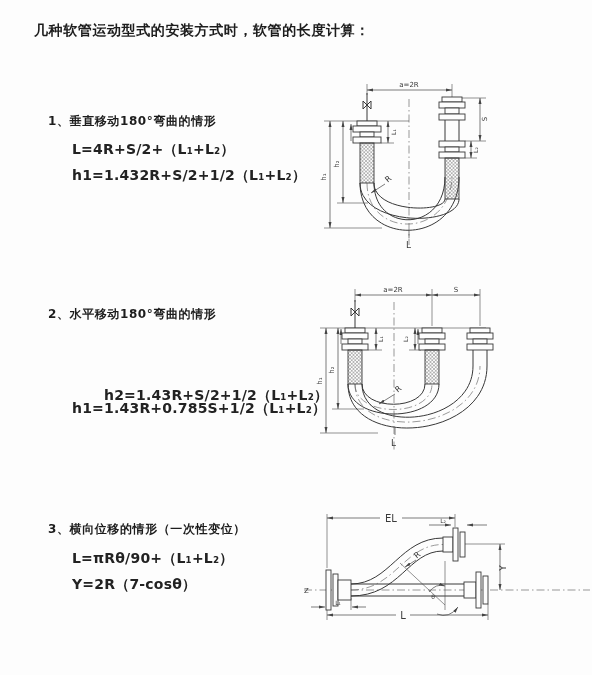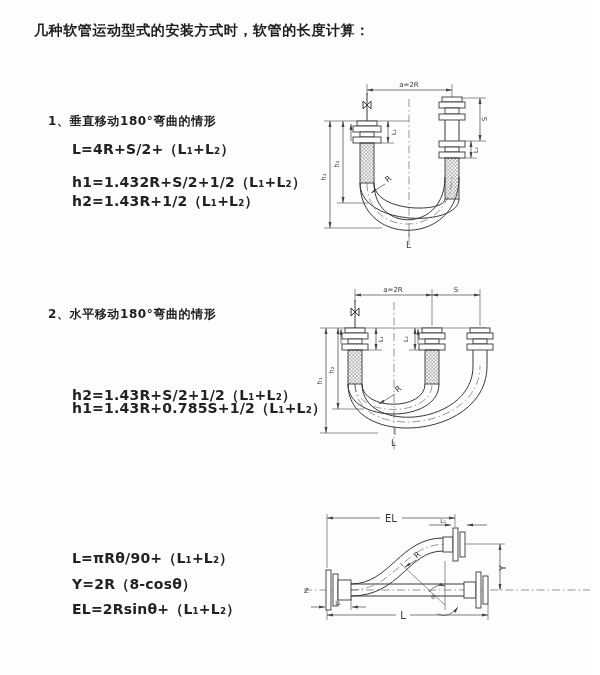--- a/index.html
+++ b/index.html
@@ -19,30 +19,29 @@
 </style>
 </head>
 <body>
 
 <div class="page">
 
   <div class="title">几种软管运动型式的安装方式时，软管的长度计算：</div>
 
   <div class="sec-heading" style="top:113px;">1、垂直移动180°弯曲的情形</div>
   <div class="formula" style="top:141px;">L=4R+S/2+（L₁+L₂）</div>
-  <div class="formula" style="top:174px;">h1=1.432R+S/2+1/2（L₁+L₂）</div>
-  <div class="formula" style="top:193px;">h2=1.43R+1/2（L₁+L₂）</div>
+  <div class="formula" style="top:167px;">h1=1.432R+S/2+1/2（L₁+L₂）</div>
 
   <div class="sec-heading" style="top:306px;">2、水平移动180°弯曲的情形</div>
   <div class="formula" style="top:361px;margin-top:39px;">h1=1.43R+0.785S+1/2（L₁+L₂）</div>
-  <div class="formula" style="top:387px;">h2=1.43R+S/2+1/2（L₁+L₂）</div>
-
+  <div class="formula" style="top:387px;margin-left:32px;">h2=1.43R+S/2+1/2（L₁+L₂）</div>
+
+  <div class="sec-heading" style="top:521px;">3、横向位移的情形（一次性变位）</div>
   <div class="formula" style="top:550px;">L=πRθ/90+（L₁+L₂）</div>
-  <div class="formula" style="top:576px;">Y=2R（8-cosθ）</div>
-  <div class="formula" style="top:601px;">EL=2Rsinθ+（L₁+L₂）</div>
+  <div class="formula" style="top:576px;">Y=2R（7-cosθ）</div>
 
   <svg class="diagram" style="left:310px;top:77px;" width="290" height="178" viewBox="0 0 290 178">
     <defs>
       <marker id="ar1" viewBox="0 0 10 6" refX="9.5" refY="3" markerWidth="9" markerHeight="5.4" orient="auto-start-reverse">
         <path d="M0,0.6 L9.5,3 L0,5.4 Z" fill="#444"></path>
       </marker>
       <pattern id="br1" width="3.5" height="3.5" patternUnits="userSpaceOnUse">
         <path d="M0,3.5 L3.5,0 M0,0 L3.5,3.5" stroke="#666" stroke-width="0.45" fill="none"></path>
       </pattern>
     </defs>

